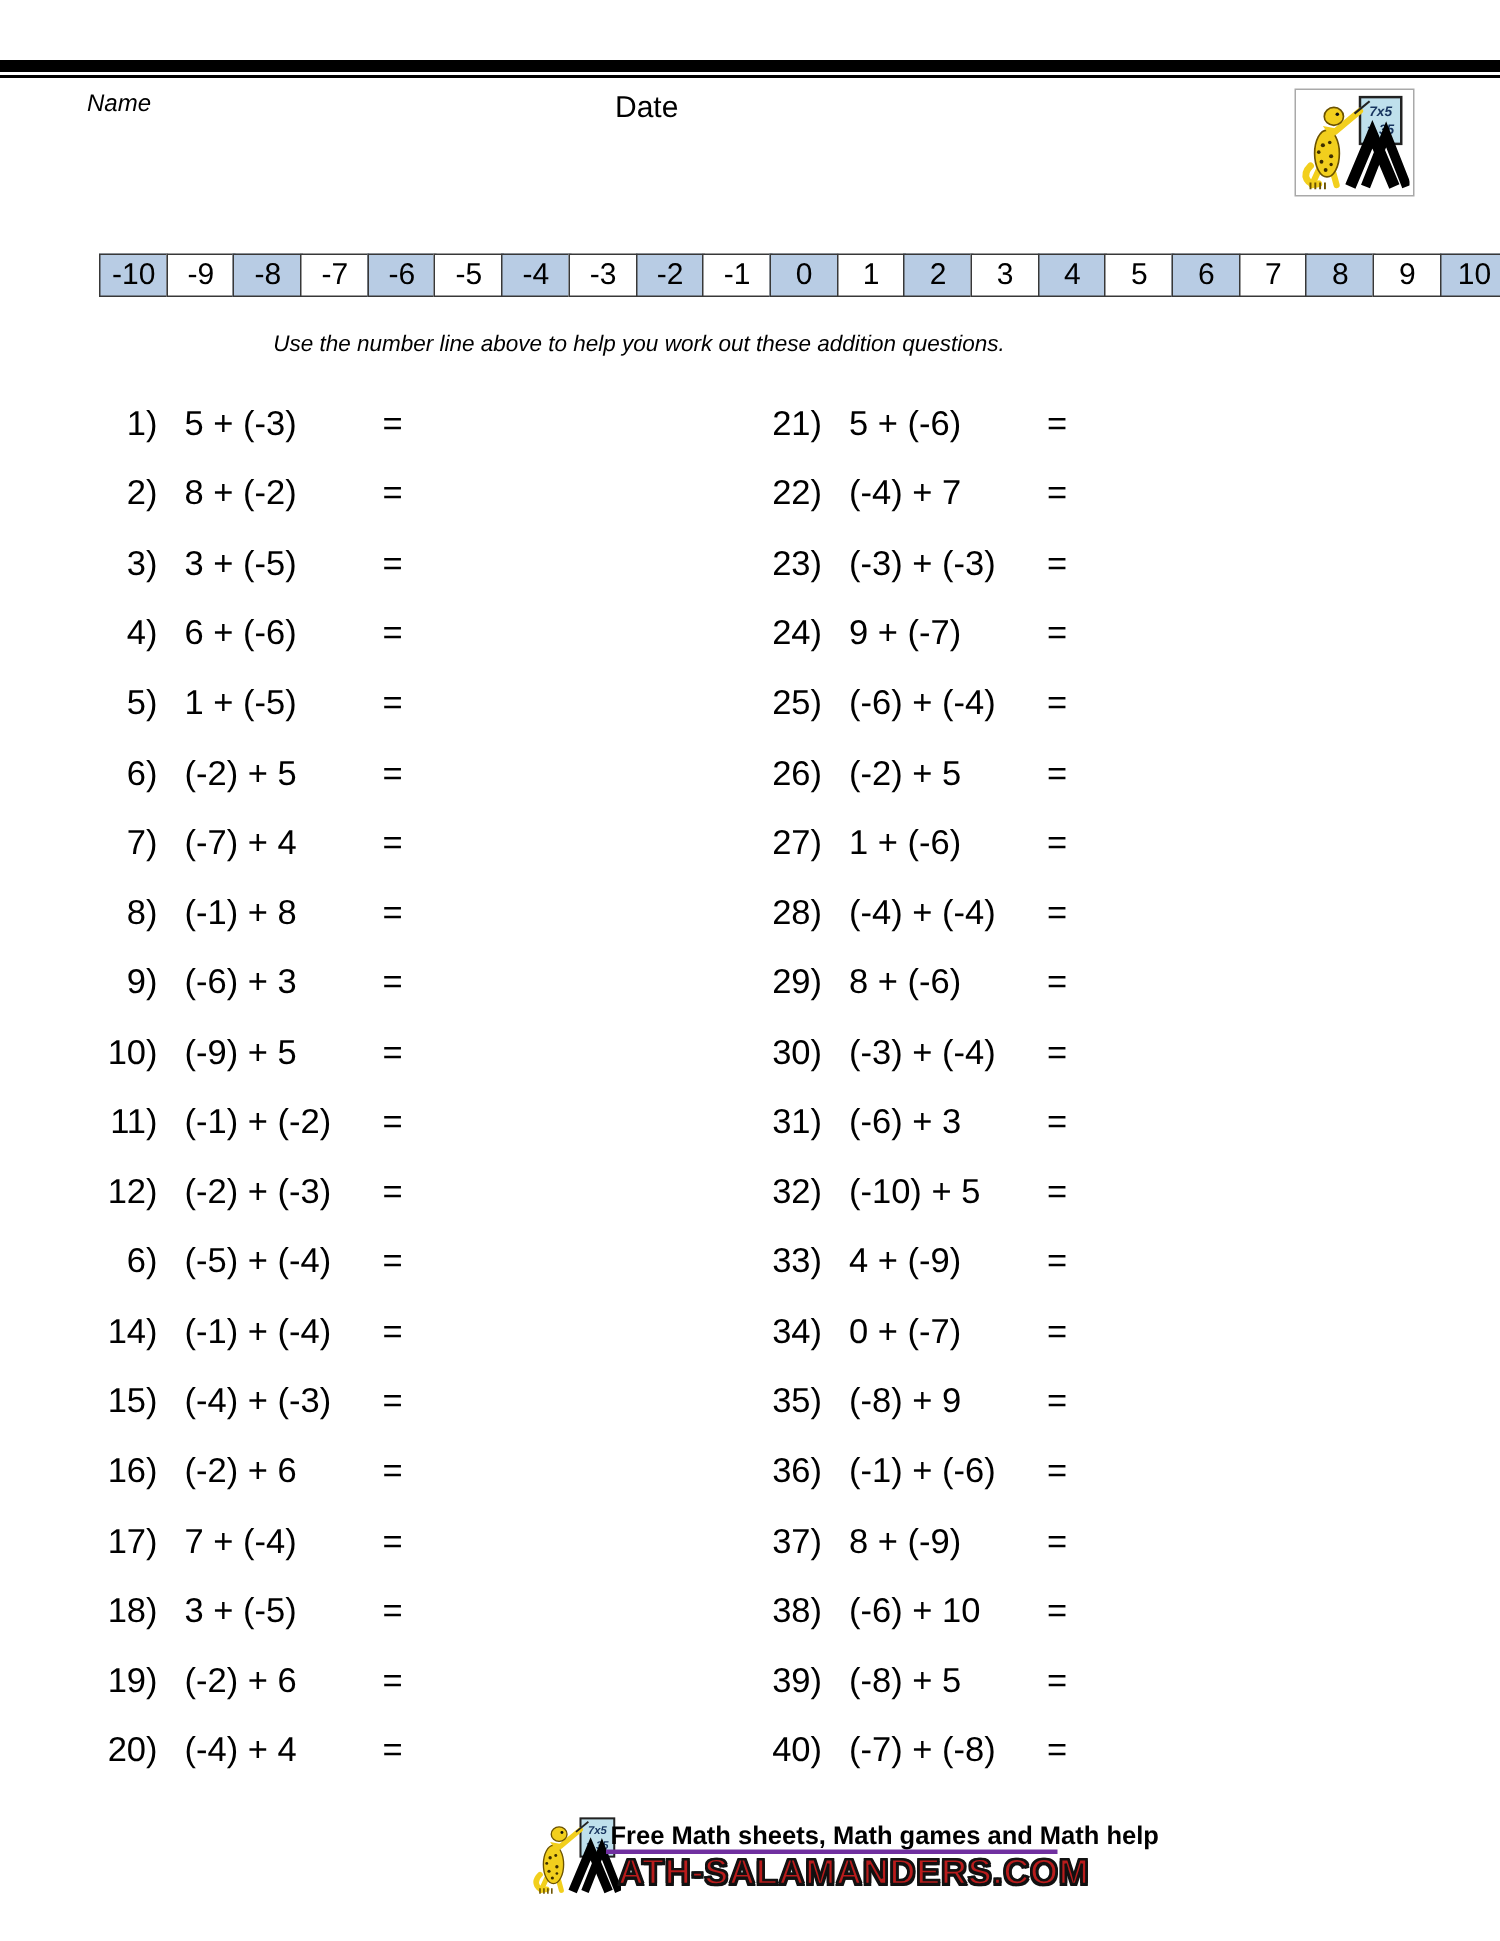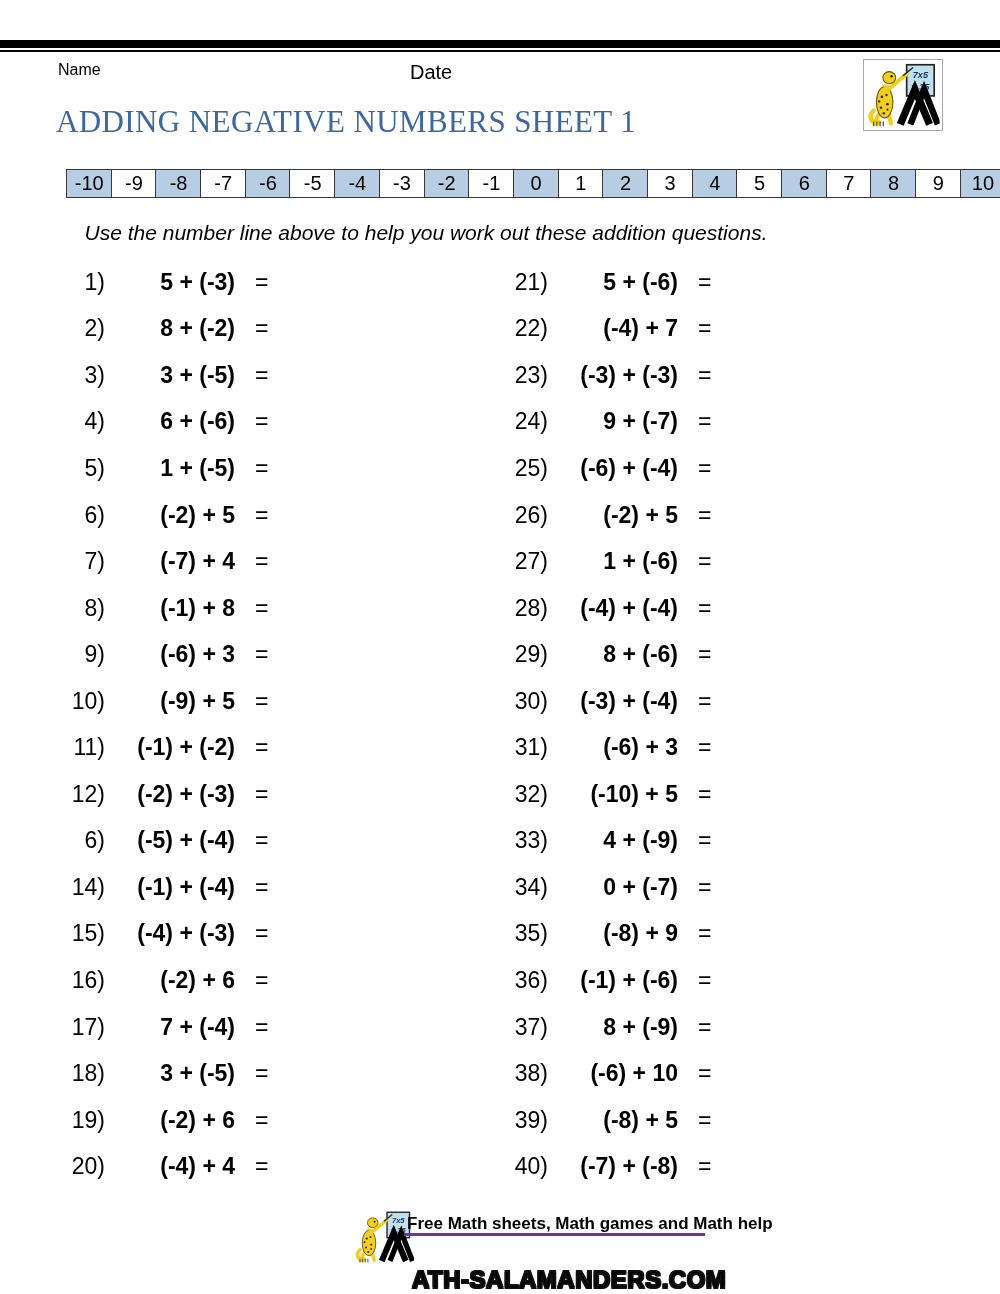--- a/index.html
+++ b/index.html
@@ -14,21 +14,21 @@
   .page{
     position:relative;
     width:1000px;height:1294px;
     background:#fff;
     font-family:"Liberation Sans",sans-serif;
     color:#000;
     overflow:hidden;
   }
   .top-bar{position:absolute;left:0;top:40px;width:1000px;height:8px;background:#000;}
   .top-bar-thin{position:absolute;left:0;top:50px;width:1000px;height:2px;background:#000;}
-  .name-label{position:absolute;left:58px;top:61px;font-size:16px;}
+  .name-label{position:absolute;left:58px;top:61px;font-size:16px;font-style:italic;}
   .date-label{position:absolute;left:410px;top:61px;font-size:20px;}
   .logo-box{
     position:absolute;left:863px;top:59px;width:80px;height:72px;
     background:#fff;border:1px solid #a9a9a9;
     display:flex;align-items:center;justify-content:center;
   }
   .page-title{
     position:absolute;left:56px;top:104px;
     font-family:"Liberation Serif",serif;
     font-weight:normal;
@@ -42,45 +42,44 @@
   }
   .nl-cell{
     flex:1;display:flex;align-items:center;justify-content:center;
     border:1.7px solid #383838;margin-left:-1.7px;
     background:#fff;font-size:20px;
   }
   .nl-cell:first-child{margin-left:0;}
   .nl-cell.shaded{background:var(--shade-blue);}
   .instruction{
     position:absolute;left:0;top:221px;width:852px;
-    text-align:center;font-style:italic;font-size:21px;
+    text-align:center;font-style:italic;font-size:15px;
   }
   .q-col{position:absolute;top:259px;}
   .q-col.left{left:55px;}
   .q-col.right{left:498px;}
   .q-row{
     display:grid;grid-template-columns:50px 112px 34px;column-gap:18px;
     height:46.55px;align-items:center;font-size:23px;
   }
   .q-num{text-align:right;white-space:nowrap;}
-  .q-expr{text-align:right;white-space:nowrap;font-weight:bold;}
+  .q-expr{white-space:nowrap;}
   .q-eq{text-align:left;padding-left:2px;}
   .footer-icon{position:absolute;left:354px;top:1210px;}
   .footer-tagline{
     position:absolute;left:407px;top:1214px;
     font-size:17px;font-weight:bold;white-space:nowrap;
   }
   .footer-rule{position:absolute;left:404px;top:1233px;width:301px;height:3px;background:var(--purple);}
   .footer-site{
     position:absolute;left:412px;top:1235px;
     font-size:24px;font-weight:bold;letter-spacing:0.5px;white-space:nowrap;
-    color:#000000;
+    color:#b91c1c;
     -webkit-text-stroke:1.6px #111;
     text-shadow:-1px -1px 0 #111,1px -1px 0 #111,-1px 1px 0 #111,1px 1px 0 #111;
-    margin-top:31px;
   }
   svg text{font-family:"Liberation Sans",sans-serif;}
 </style>
 </head>
 <body>
 
 <svg width="0" height="0" style="position:absolute">
   <defs>
     <symbol id="sala-logo" viewBox="0 0 80 72">
 
@@ -118,21 +117,20 @@
 
   <div class="name-label">Name</div>
   <div class="date-label">Date</div>
 
   <div class="logo-box">
     <svg width="74" height="66" viewBox="0 0 80 72">
         <use href="#sala-logo"></use>
       </svg>
   </div>
 
-  <h1 class="page-title">ADDING NEGATIVE NUMBERS SHEET 1</h1>
 
   <div class="number-line" id="number-line">
       <div class="nl-cell shaded">-10</div>
       <div class="nl-cell">-9</div>
       <div class="nl-cell shaded">-8</div>
       <div class="nl-cell">-7</div>
       <div class="nl-cell shaded">-6</div>
       <div class="nl-cell">-5</div>
       <div class="nl-cell shaded">-4</div>
       <div class="nl-cell">-3</div>

